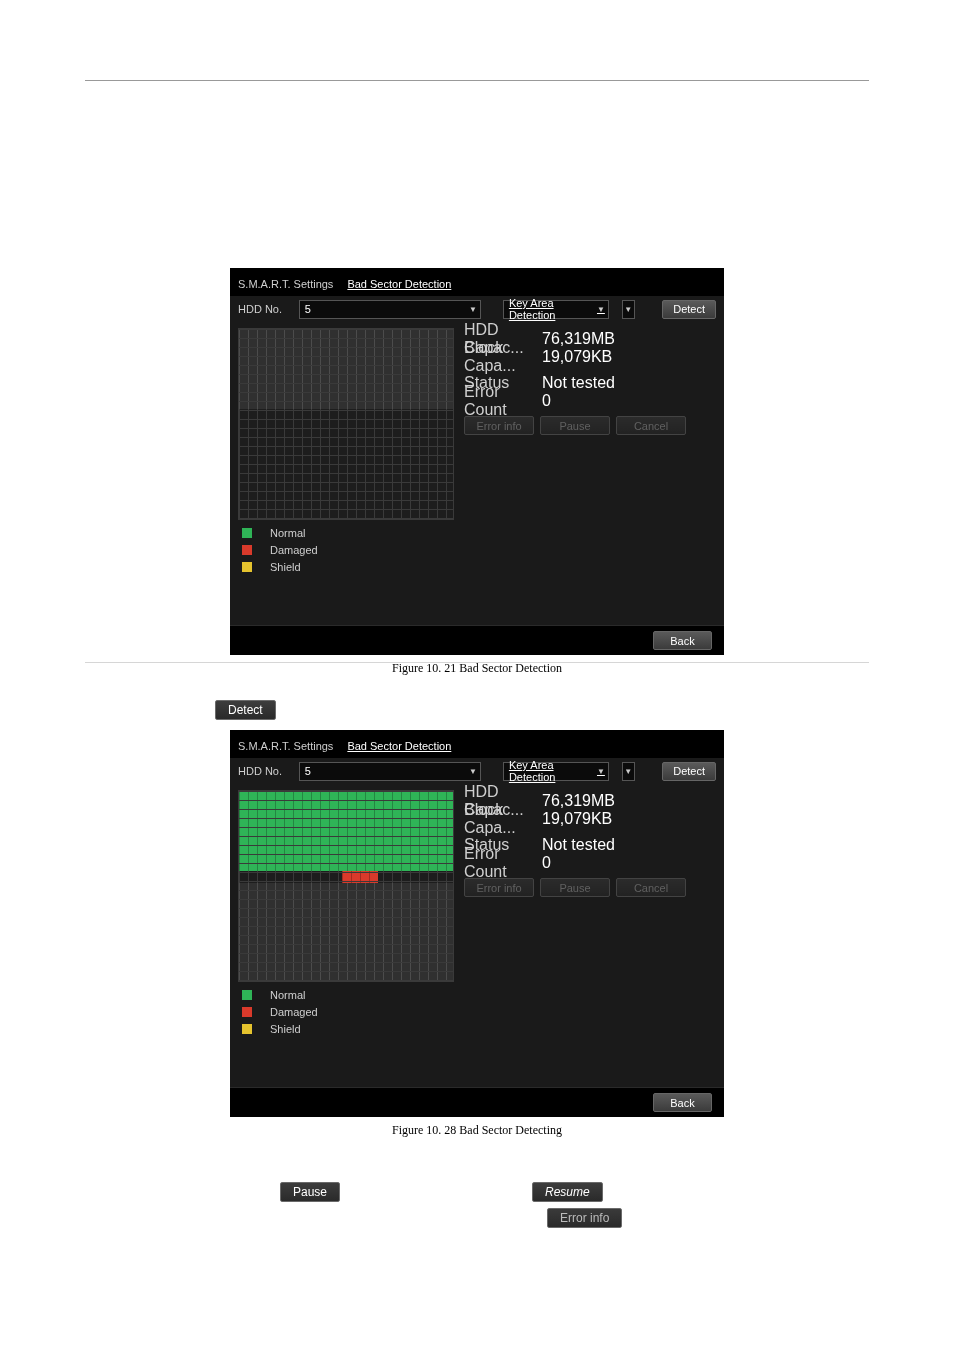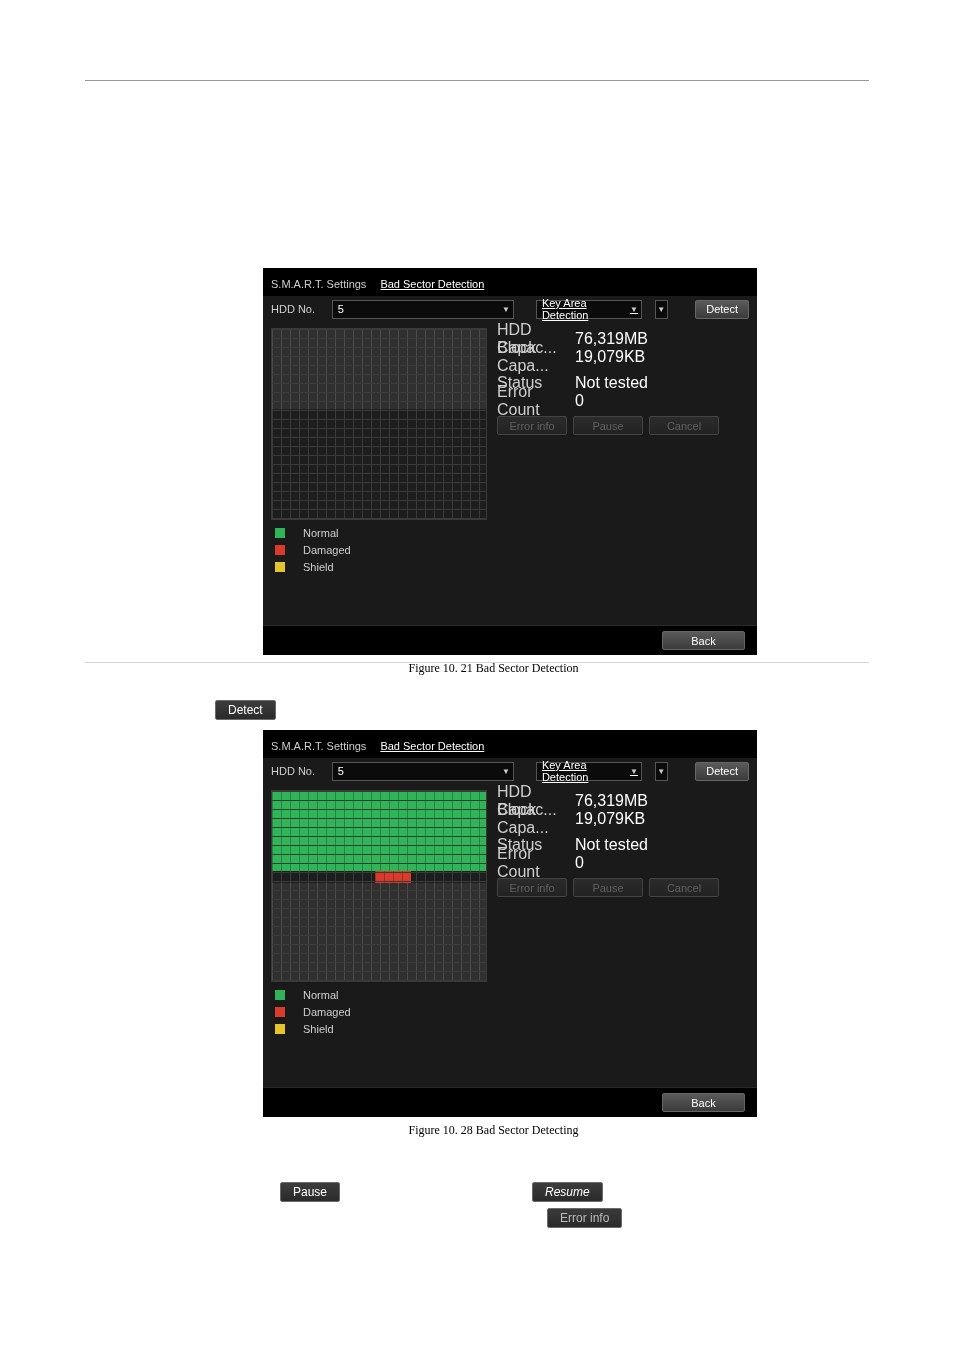--- a/index.html
+++ b/index.html
@@ -1,21 +1,21 @@
 <!DOCTYPE html>
 <html><head>
 <meta charset="utf-8">
 <style>
   * { margin: 0; padding: 0; box-sizing: border-box; }
   body { width: 954px; height: 1350px; background: #fff; font-family: Arial, sans-serif; position: relative; }
   .hr-top { position: absolute; top: 80px; left: 85px; width: 784px; border-top: 1px solid #999; }
   .panel-wrap { position: absolute; }
   .panel-wrap.p1 { top: 268px; left: 230px; }
   .panel-wrap.p2 { top: 710px; left: 230px; }
-  .panel { width: 494px; background: #c2410c; font-size: 11px; color: #cfcfcf; font-family: Arial, sans-serif; margin-left: 33px; }
+  .panel { width: 494px; background: #c2410c; font-size: 11px; color: #cfcfcf; font-family: Arial, sans-serif; }
   .tabs { display: flex; align-items: center; height: 28px; background: #000; padding: 4px 6px 0 6px; gap: 8px; }
   .tab { color: #cfcfcf; font-size: 11px; padding: 4px 4px 4px 2px; cursor: pointer; }
   .tab.active { text-decoration: underline; color: #fff; }
   .ctrl-row { display: flex; align-items: center; height: 26px; padding: 0 8px; background: #1a1a1a; gap: 11px; }
   .ctrl-label { width: 55px; color: #cfcfcf; font-size: 11px; }
   .sel { background: #0b0b0b; border: 1px solid #555; color: #fff; font-size: 11px; height: 19px; display: flex; align-items: center; justify-content: space-between; padding: 0 3px 0 5px; }
   .sel-hdd { width: 200px; }
   .sel-key { width: 116px; text-decoration: underline; }
   .sel-small { width: 14px; justify-content: center; padding: 0; margin-left: 2px; }
   .chev { font-size: 8px; color: #ccc; }
@@ -47,21 +47,21 @@
   .btn-row { display: flex; gap: 6px; margin-top: 6px; justify-content: flex-start; }
   .btn-row .btn { width: 70px; padding: 0; }
   .legend { padding: 4px 0 0 12px; background: #1a1a1a; }
   .legend-item { display: flex; align-items: center; height: 17px; gap: 18px; font-size: 11px; color: #cfcfcf; }
   .legend-sq { width: 10px; height: 10px; display: inline-block; }
   .sq-green { background: #2fb457; }
   .sq-red { background: #d93a2b; }
   .sq-yellow { background: #e5c32e; }
   .panel-spacer { height: 50px; background: #1a1a1a; }
   .panel-footer { height: 30px; background: #000; display: flex; align-items: center; justify-content: flex-end; padding: 0 12px; border-top: 1px solid #2a2a2a; }
-  .panel-footer .btn { width: 83px; }
+  .panel-footer .btn { width: 59px; }
   .caption { text-align: center; font-family: 'Times New Roman', serif; font-size: 12px; color: #000; margin-top: 6px; }
   .hr-sep { position: absolute; top: 662px; left: 85px; width: 784px; border-top: 1px solid #d6d6d6; }
   .detect-btn { position: absolute; top: 700px; left: 215px; }
   .stand-btn { background: #4a4a4a; background: linear-gradient(#3d3d3d,#2a2a2a); border: 1px solid #6a6a6a; color: #fff; font-size: 12px; height: 20px; line-height: 18px; border-radius: 2px; padding: 0 12px; display: inline-flex; align-items: center; justify-content: center; cursor: pointer; }
   .bottom-row { position: absolute; top: 1160px; left: 0; width: 954px; }
   .pause-btn { position: absolute; top: 22px; left: 280px; }
   .resume-btn { position: absolute; top: 22px; left: 532px; font-style: italic; }
   .errorinfo-btn { position: absolute; top: 48px; left: 547px; background: linear-gradient(#3a3a3a,#2a2a2a); color: #bbb; }
 </style>
 </head>

